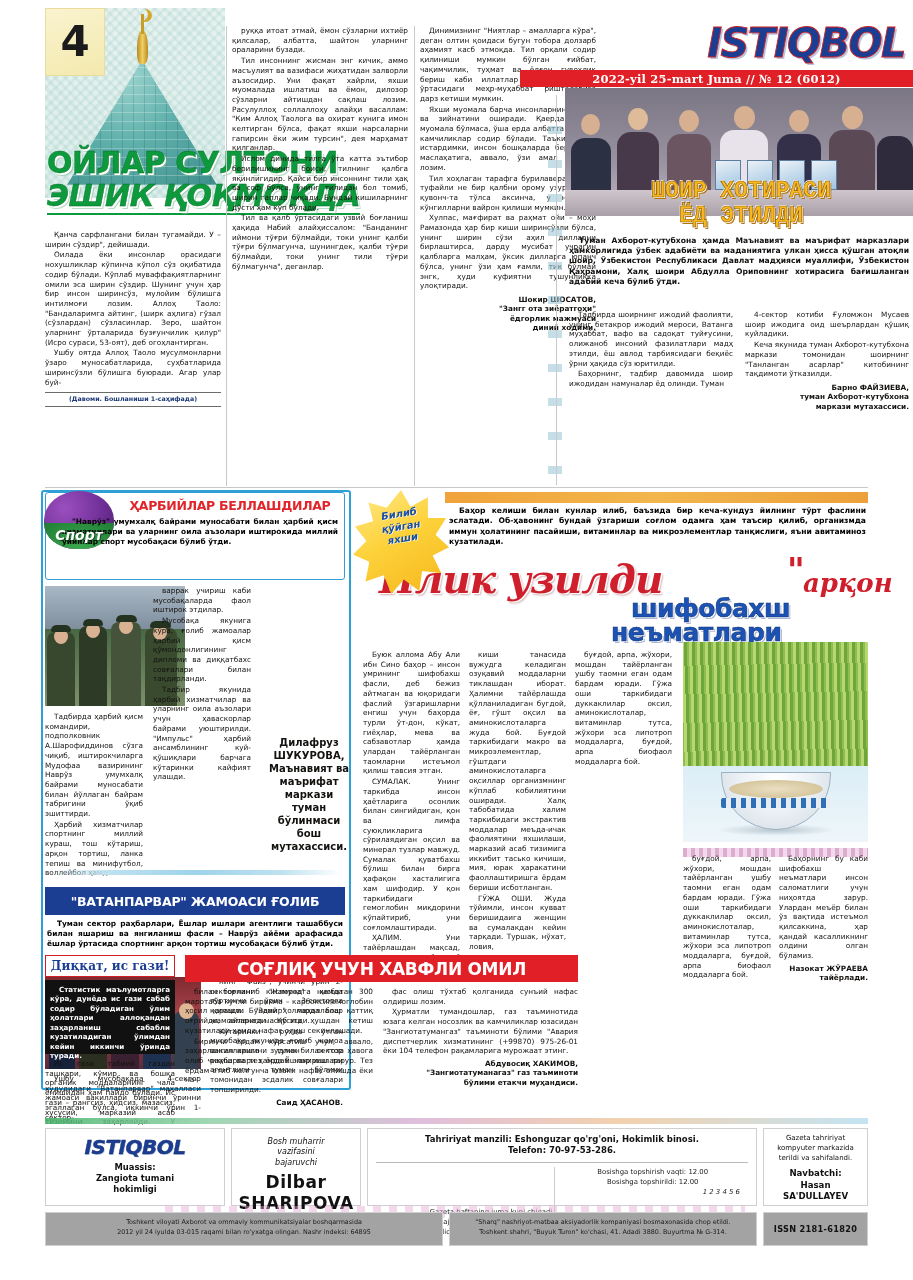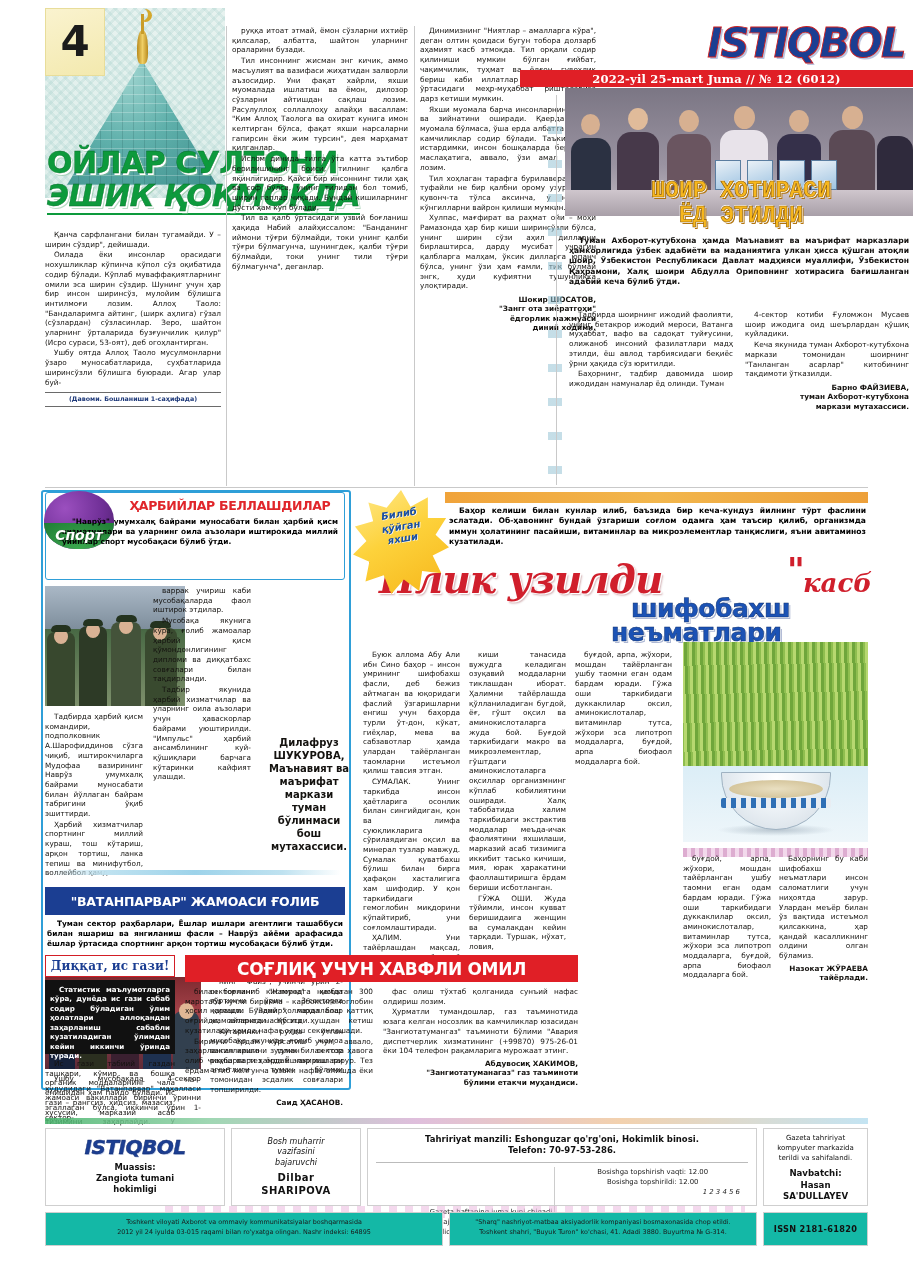--- a/index.html
+++ b/index.html
@@ -344,32 +344,32 @@
 
   .istiqbol-small {
     font-size:20px; font-weight:bold; font-style:italic; color:#1b3e92;
     text-align:center; letter-spacing:-0.5px;
     text-shadow: 0.8px 0.8px 0 #c8d4ee;
     -webkit-text-stroke:0.4px #12286b;
     margin-top:6px;
   }
   .f-muassis { text-align:center; font-size:8.4px; font-weight:bold; line-height:1.32; margin-top:3px; color:#111; }
   .f-ital { text-align:center; font-size:8px; font-style:italic; line-height:1.3; margin-top:8px; color:#111; }
-  .f-name { text-align:center; font-size:10px; font-weight:bold; line-height:1.25; margin-top:4px; letter-spacing:0.5px; color:#111; }
+  .f-name { text-align:center; font-size:17px; font-weight:bold; line-height:1.25; margin-top:4px; letter-spacing:0.5px; color:#111; }
   .f-addr-main { text-align:center; font-size:8.5px; font-weight:bold; line-height:1.35; margin-top:5px; color:#111; }
   .f-addr-rule { margin:5px 8px 4px; border-top:1px solid #bbb; }
   .f-3col { display:flex; padding:0 6px; }
   .f-3col .c { font-size:6.9px; line-height:1.45; color:#1a1a1a; }
   .f-3col .cL { width:48%; text-align:right;margin-top:40px; }
   .f-3col .cR { width:52%; text-align:center; border-left:1px solid #ccc; }
   .f-right-top { text-align:center; font-size:7px; line-height:1.4; margin-top:5px; color:#111; }
   .f-right-bot { text-align:center; font-size:8.6px; font-weight:bold; line-height:1.3; margin-top:5px; color:#111; }
 
   .f-bottom-row { position:absolute; left:0; top:94px; width:823px; height:34px; }
-  .fb-box { position:absolute; border:1px solid #cfcfcf; background:#14b8a6; height:34px; }
+  .fb-box { position:absolute; border:1px solid #cfcfcf; background:#a3a3a3; height:34px; }
   .fb-1 { left:0px; width:398px; }
   .fb-2 { left:404px; width:308px; }
   .fb-3 { left:718px; width:105px; display:flex; align-items:center; justify-content:center; }
   .fb-t { font-size:6.4px; line-height:1.5; text-align:center; color:#1a1a1a; padding-top:5px; }
   .fb-issn { font-size:8.2px; font-weight:bold; color:#111; letter-spacing:0.3px; }
 
   .footer-deco {
     position:absolute; left:120px; top:88px; width:580px; height:12px;
     background: repeating-linear-gradient(90deg,
       rgba(230,170,215,.45) 0 8px, rgba(255,255,255,0) 8px 16px);
@@ -587,21 +587,21 @@
     <div class="ilik-panel">
       <div class="ilik-topbar"></div>
       <div class="ilik-lead">
         <p>Баҳор келиши билан кунлар илиб, баъзида бир кеча-кундуз йилнинг тўрт фаслини эслатади. Об-ҳавонинг бундай ўзгариши соғлом одамга ҳам таъсир қилиб, организмда иммун ҳолатининг пасайиши, витаминлар ва микроэлементлар танқислиги, яъни авитаминоз кузатилади.</p>
       </div>
 
       <div class="ilik-hl-wrap">
         <div class="ilik-quote1">"</div>
         <div class="ilik-script">Илик узилди</div>
         <div class="ilik-quote2">"</div>
-        <div class="ilik-ning">касб</div>
+        <div class="ilik-ning">арқон</div>
         <div class="ilik-blue1">шифобахш</div>
         <div class="ilik-blue2">неъматлари</div>
       </div>
 
       <div class="icol i1 col-text">
         <p>Буюк аллома Абу Али ибн Сино баҳор – инсон умрининг шифобахш фасли, деб бежиз айтмаган ва юқоридаги фаслий ўзгаришларни енгиш учун баҳорда турли ўт-дон, кўкат, гиёҳлар, мева ва сабзавотлар ҳамда улардан тайёрланган таомларни истеъмол қилиш тавсия этган.</p>
         <p>СУМАЛАК. Унинг таркибда инсон ҳаётларига осонлик билан сингийдиган, қон ва лимфа суюқликларига сўрилаядиган оқсил ва минерал тузлар мавжуд. Сумалак қуватбахш бўлиш билан бирга ҳафақон хасталигига хам шифодир. У қон таркибидаги гемоглобин миқдорини кўпайтириб, уни соғломлаштиради.</p>
         <p>ҲАЛИМ. Уни тайёрлашдан мақсад, қишдан ҳориб-толиб чиққан</p>
       </div>
       <div class="icol i2 col-text">

